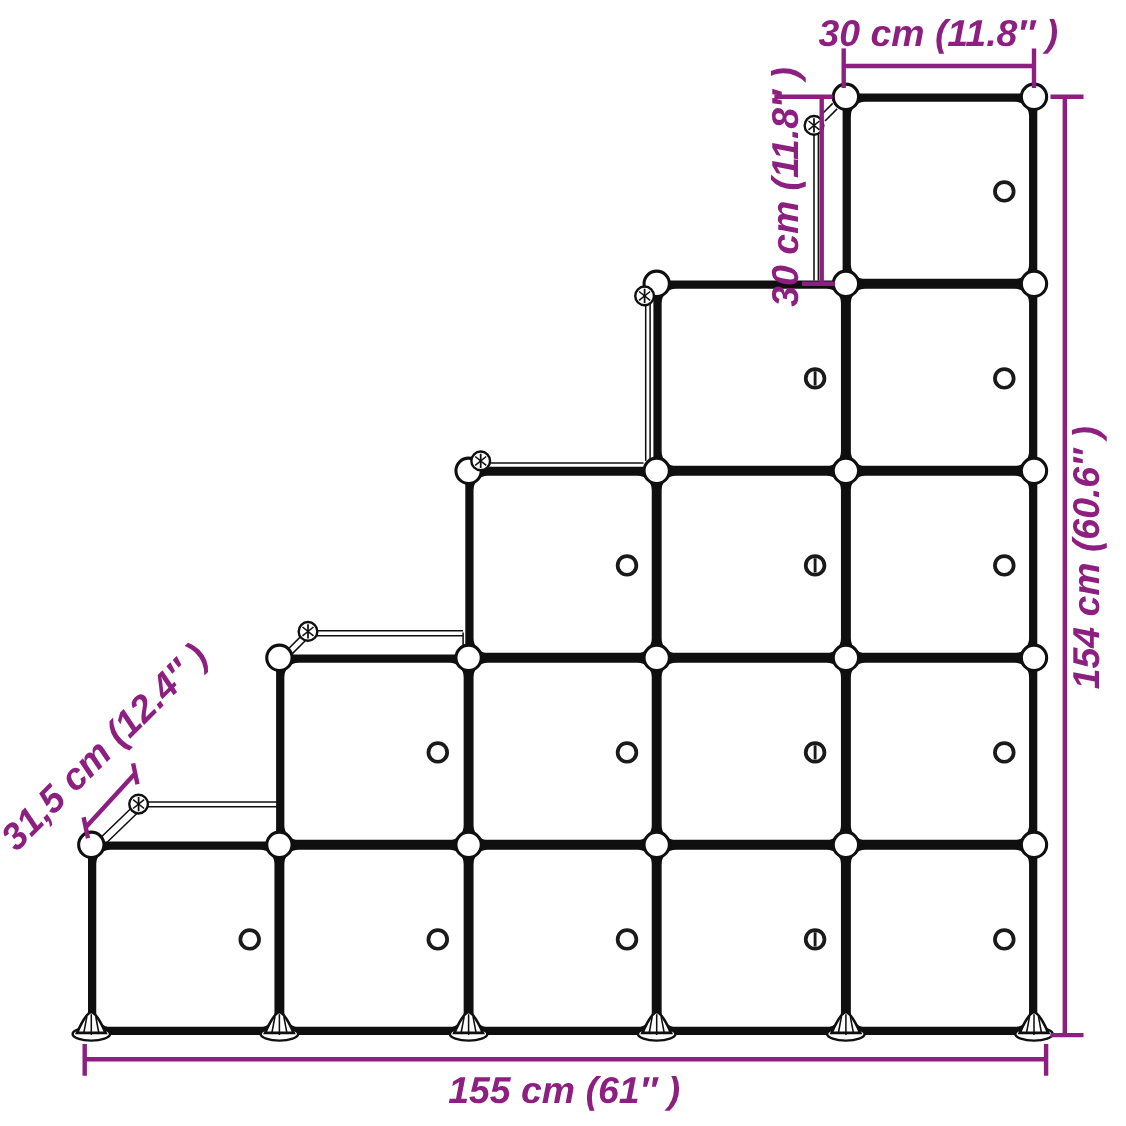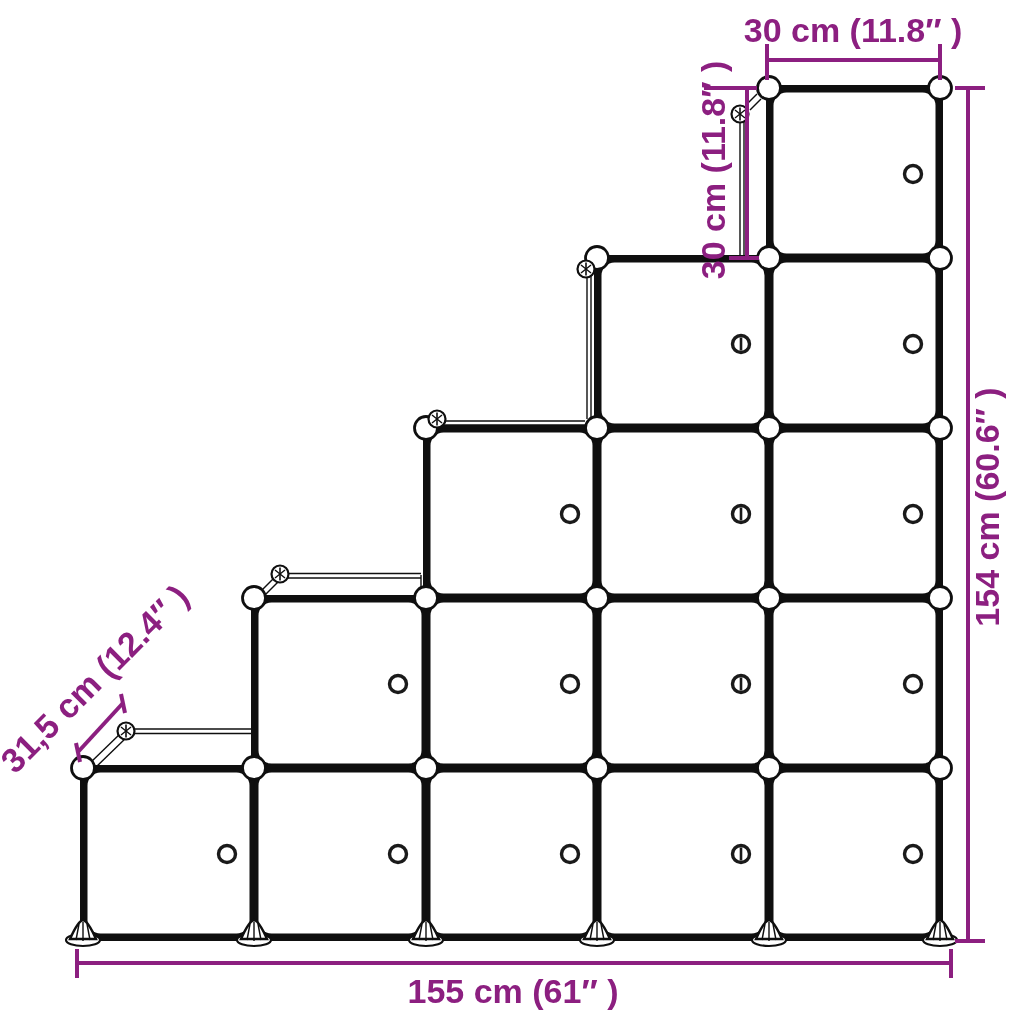--- a/index.html
+++ b/index.html
@@ -1,16 +1,16 @@
 <!DOCTYPE html>
 <html style="--dim-color: #8C1F80; --bg: #ffffff;"><head>
 <meta charset="utf-8">
 <style>
   html,body{margin:0;padding:0;background:#ffffff;}
-  .stage{position:relative;width:1024px;height:1024px;background:var(--bg,#fff);overflow:hidden;}
+  .stage{position:relative;width:1024px;height:1024px;background:var(--bg,#fff);overflow:hidden;font-style:italic;}
   svg{display:block;}
   .dim-text{
     font-family:"Liberation Sans", sans-serif;
     font-weight:bold;
     font-size:34px;
     fill:var(--dim-color,#8C1F80);
   }
   .dim-stroke{stroke:var(--dim-color,#8C1F80);stroke-width:4;fill:none;stroke-linecap:butt;}
 </style>
 </head>

